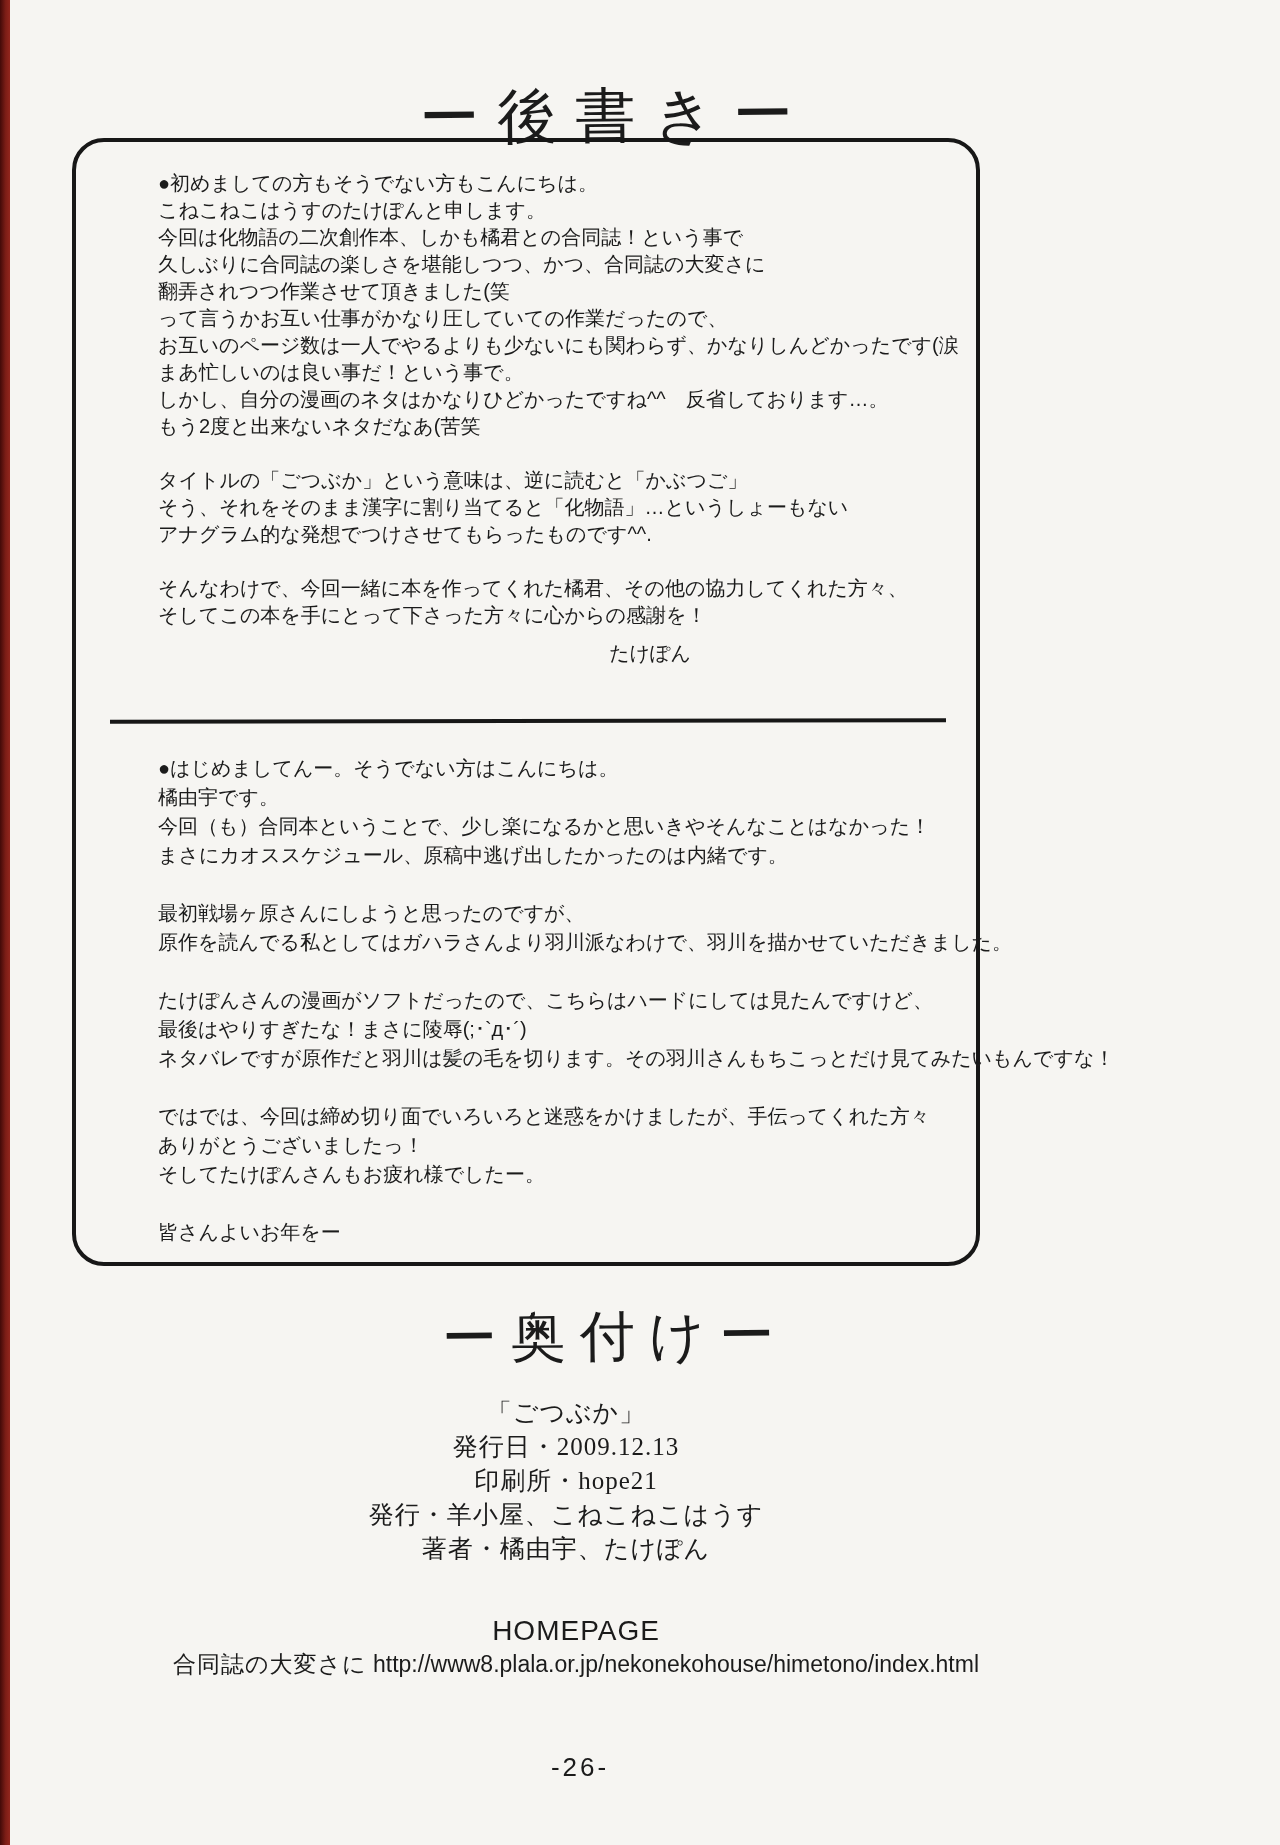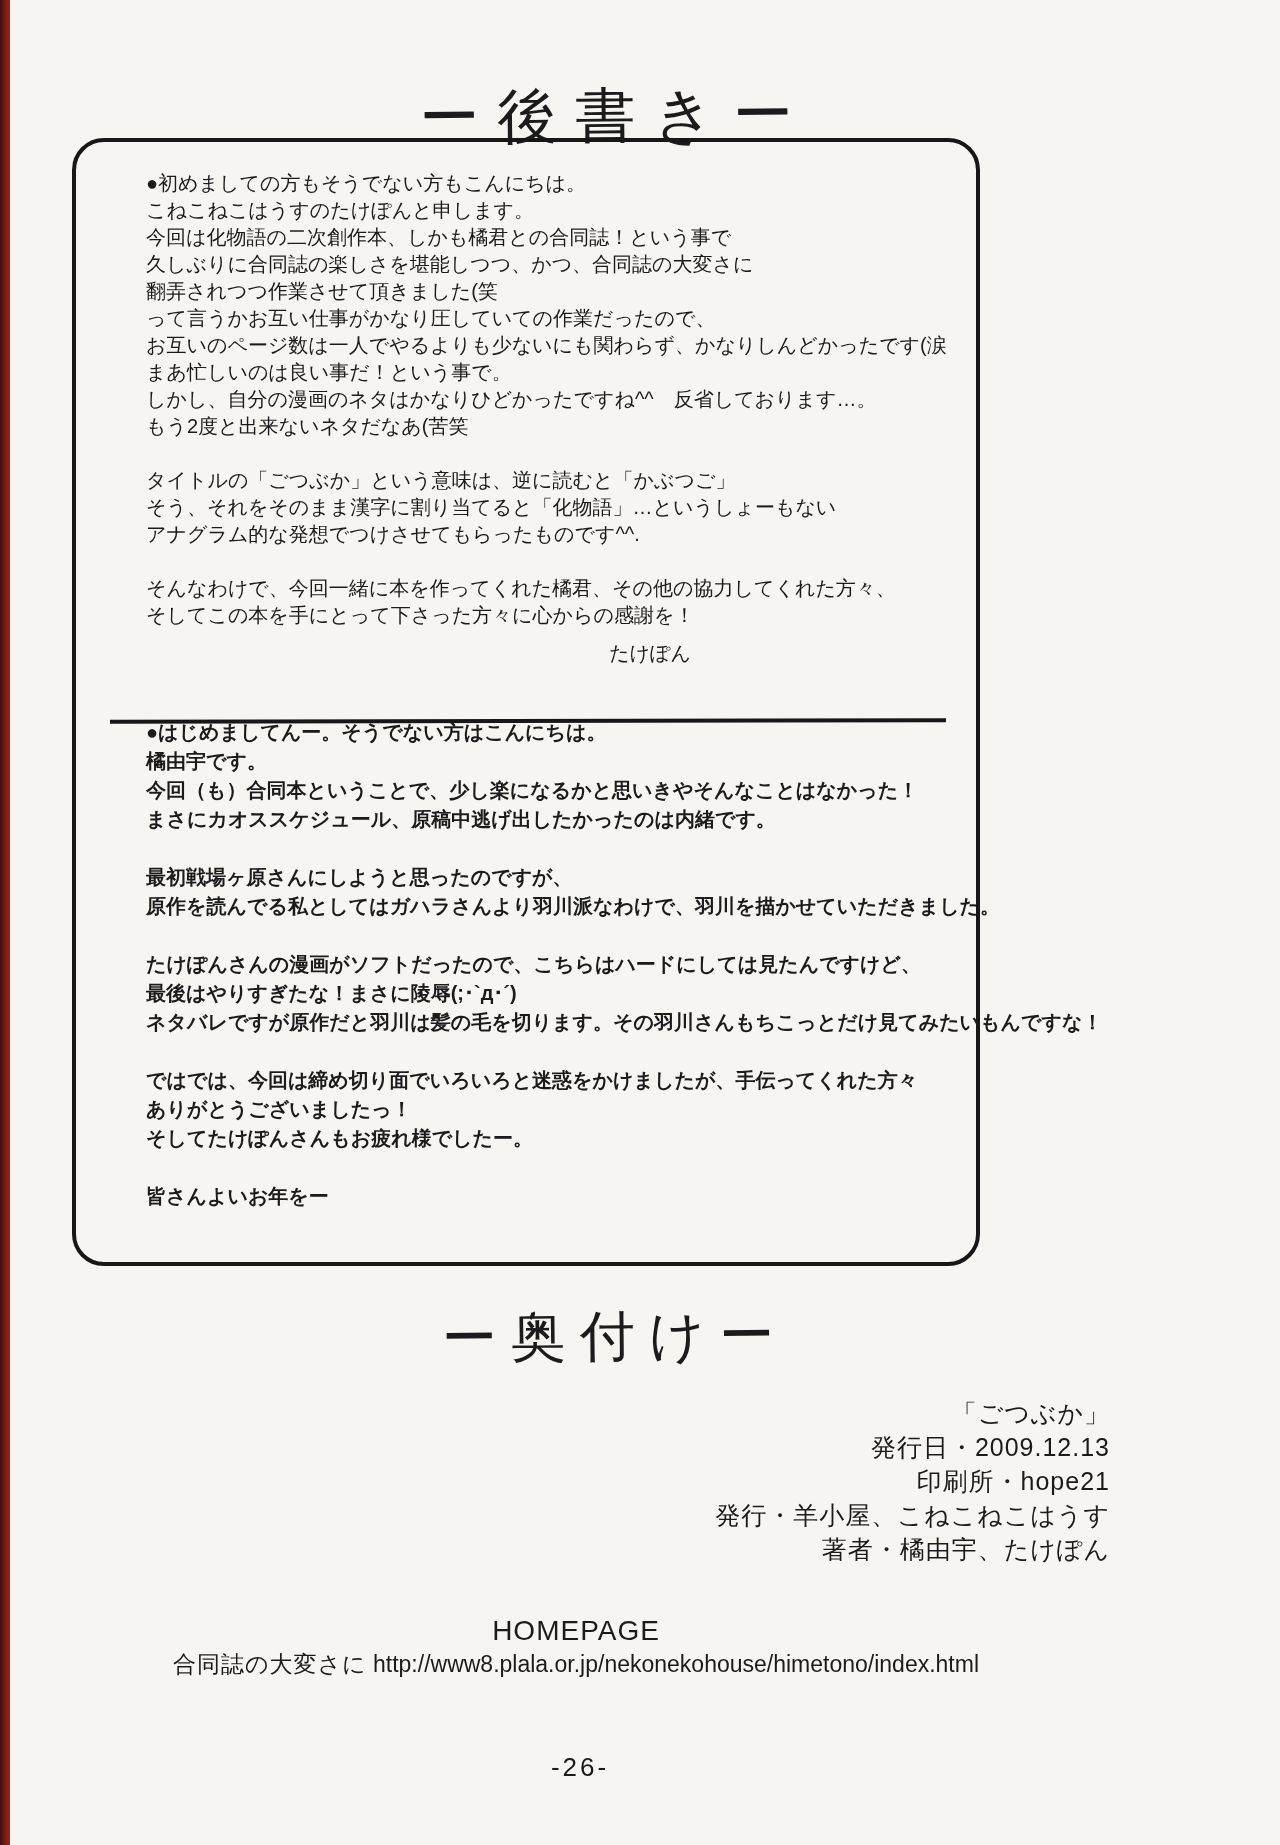--- a/index.html
+++ b/index.html
@@ -31,42 +31,43 @@
     border: 4px solid #171717;
     border-radius: 32px;
     box-sizing: border-box;
   }
   .text-block {
     position: absolute; left: 70px; right: -60px;
     font-size: 20px;
     white-space: pre;
   }
   .block-takepon { top: 28px;  line-height: 27px; }
-  .block-tachibana { top: 576px; line-height: 29px; font-weight: bold; }
-  .text-line { white-space: pre; }
+  .block-tachibana { top: 612px; line-height: 29px; }
+  .text-line { white-space: pre; margin-left: 12px; }
   .signature {
     position: absolute; left: 0; right: 0;
     text-align: right;
     font-size: 20px;
     white-space: nowrap;
     margin-left: 28px;
   }
   .sig-takepon { top: 498px; padding-right: 285px; }
   .sig-tachibana { top: 1082px; padding-right: 150px; }
   .section-divider {
     position: absolute; top: 577px; left: 34px; right: 30px;
     height: 4px; background: #171717;
     transform: rotate(-0.1deg);
   }
   .colophon-info {
     position: absolute; top: 1396px; left: 10px; width: 1100px;
-    text-align: right;
+    text-align: center;
     font-size: 25px; line-height: 34px;
     font-weight: 500;
     letter-spacing: 1px;
+    font-family: Liberation Serif, serif;
   }
   .homepage-block {
     position: absolute; top: 1614px; left: 26px; width: 1100px;
     text-align: center;
   }
   .homepage-heading {
     font-size: 28px; letter-spacing: 1px; line-height: 34px;
     font-weight: 500;
   }
   .site-line {

